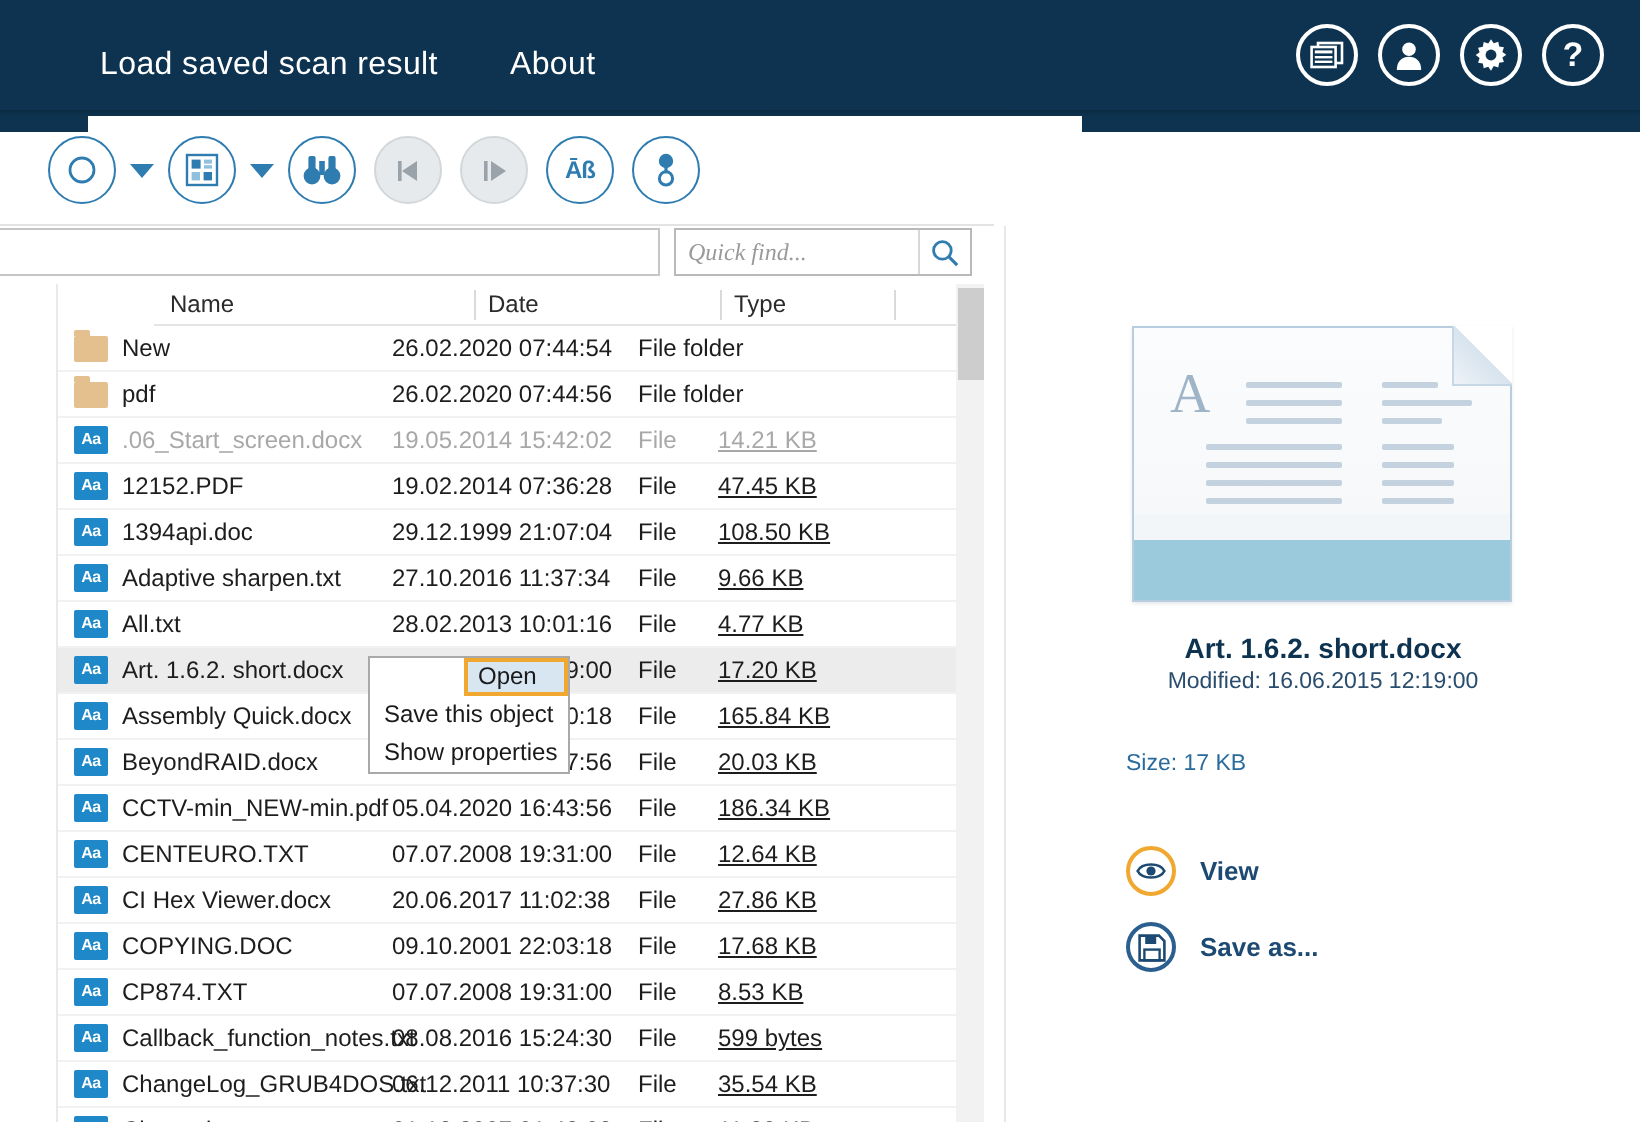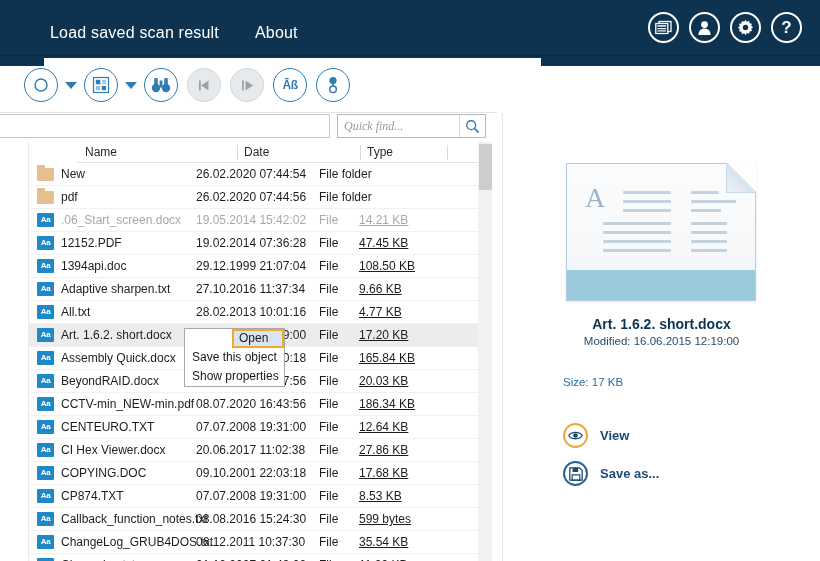--- a/index.html
+++ b/index.html
@@ -419,21 +419,21 @@
         <div class="c-name">BeyondRAID.docx</div>
         <div class="c-date">04.03.2013 09:47:56</div>
         <div class="c-type">File</div>
         <div class="c-size">20.03 KB</div>
       </div>
       <div class="row">
         <div class="icon">
           <div class="ico-doc">Aa</div>
         </div>
         <div class="c-name">CCTV-min_NEW-min.pdf</div>
-        <div class="c-date">08.07.2020 16:43:56</div>
+        <div class="c-date">05.04.2020 16:43:56</div>
         <div class="c-type">File</div>
         <div class="c-size">186.34 KB</div>
       </div>
       <div class="row">
         <div class="icon">
           <div class="ico-doc">Aa</div>
         </div>
         <div class="c-name">CENTEURO.TXT</div>
         <div class="c-date">07.07.2008 19:31:00</div>
         <div class="c-type">File</div>

